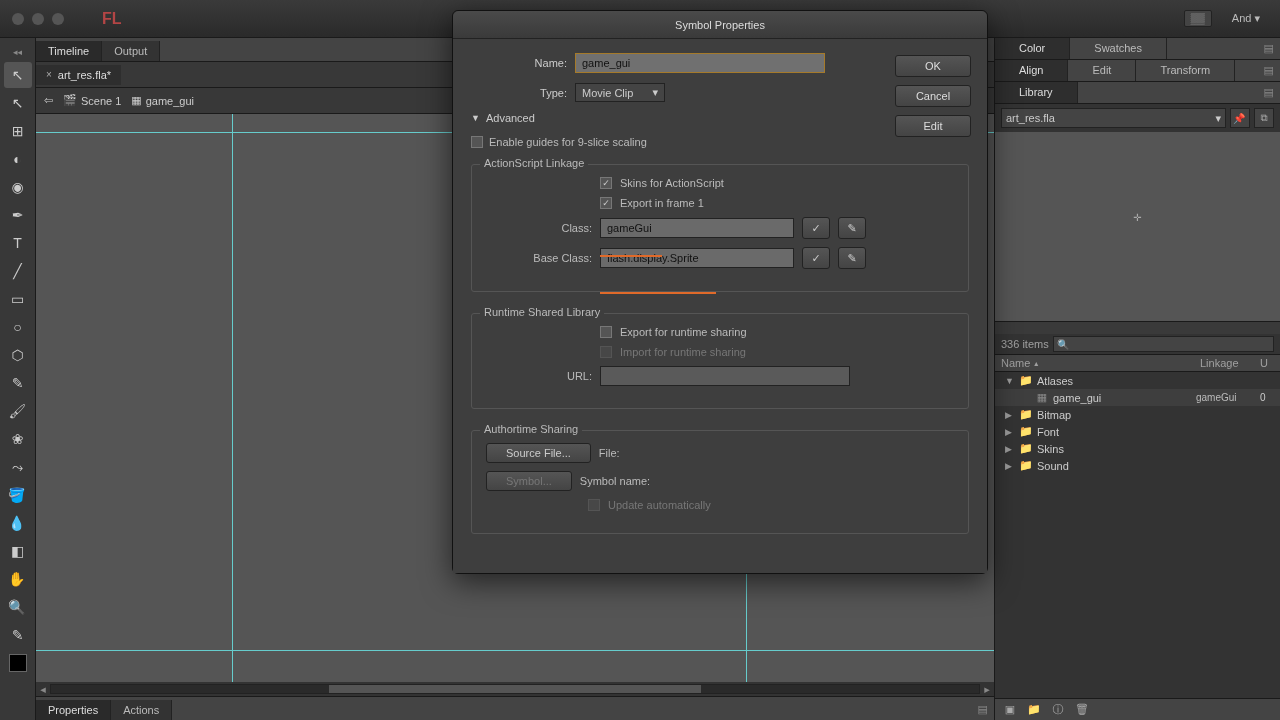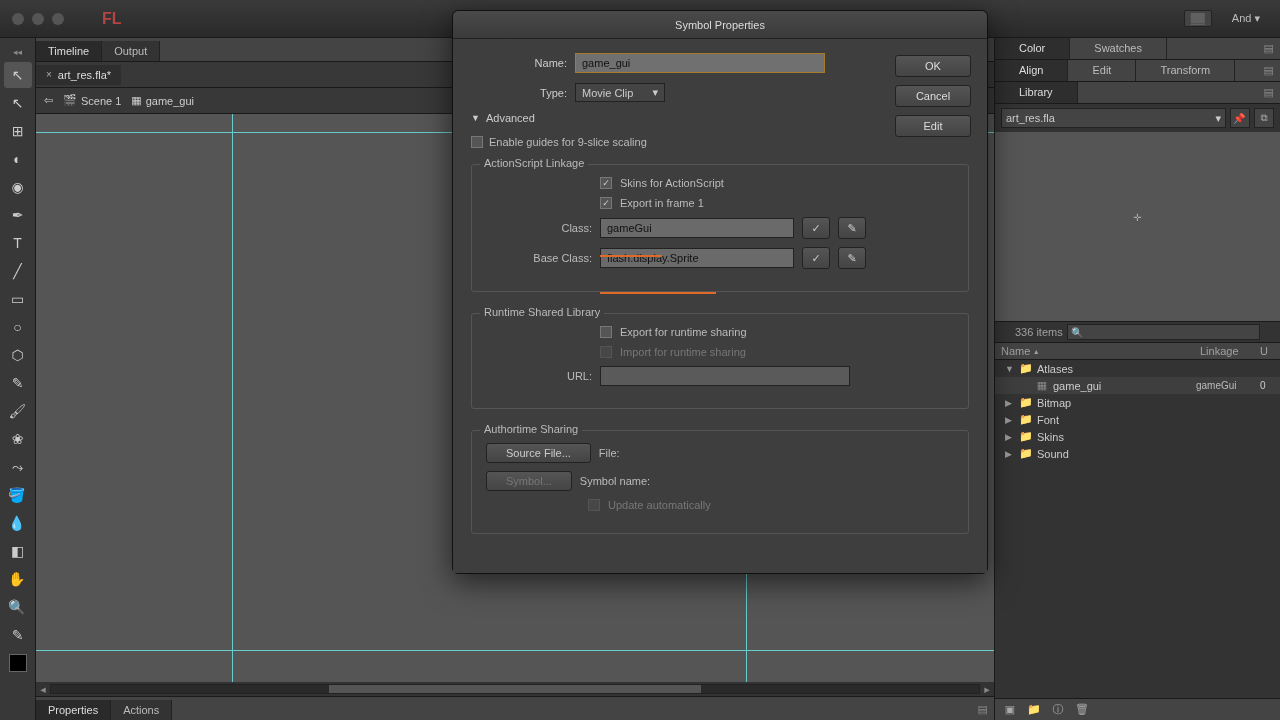--- a/index.html
+++ b/index.html
@@ -52,21 +52,21 @@
 .right-col { position: absolute; right: 0; top: 38px; bottom: 0; width: 286px; background: #3a3a3a; border-left: 1px solid #1a1a1a; display:flex; flex-direction:column; }
 .panel-tabs { display:flex; background:#444; border-bottom:1px solid #1a1a1a; }
 .ptab { padding:4px 24px; color:#bbb; cursor:pointer; border-right:1px solid #222;}
 .ptab.active { background:#2e2e2e; color:#ddd;}
 .panel-menu { margin-left:auto; padding:4px 6px; color:#888;}
 .lib-select-row { padding:4px 6px; display:flex; gap:4px; background:#333; }
 .lib-select { flex:1; background:#444; border:1px solid #222; color:#ccc; padding:2px 4px; font-size:11px; display:flex; justify-content:space-between; align-items:center;}
 .lib-sel-btn { width:20px; height:20px; background:#444; border:1px solid #222; display:flex; align-items:center; justify-content:center; font-size:10px; color:#aaa; cursor:pointer;}
 .lib-preview { height:190px; background:#555; position:relative; border-bottom:1px solid #1a1a1a;}
 .lib-preview .reg { position:absolute; left:50%; top:45%; color:#aaa; font-size:10px; transform:translate(-50%,-50%);}
-.lib-count-row { display:flex; padding:2px 20px; border-bottom:1px solid #1a1a1a; background:#333; align-items:center; gap:4px;}
+.lib-count-row { display:flex; padding:2px 6px; border-bottom:1px solid #1a1a1a; background:#333; align-items:center; gap:4px;margin-top:12px;}
 .lib-search { flex:1; background:#444; border:1px solid #222; height:16px; display:flex; align-items:center; padding:0 4px; color:#888;}
 .lib-search .mag { font-size:10px;}
 .lib-header { display:flex; background:#444; border-bottom:1px solid #1a1a1a; padding:2px 6px; font-size:10px;}
 .lib-header .col-name { flex:1; display:flex; align-items:center; gap:4px;}
 .lib-header .sort { font-size:8px;}
 .lib-header .col-link { width:60px;}
 .lib-header .col-u { width:14px;}
 .lib-list { flex:1; overflow:auto; background:#333;}
 .lib-row { display:flex; padding:2px 6px; align-items:center; gap:4px; color:#ccc; cursor:pointer;}
 .lib-row.selected { background:#3e3e3e;}

